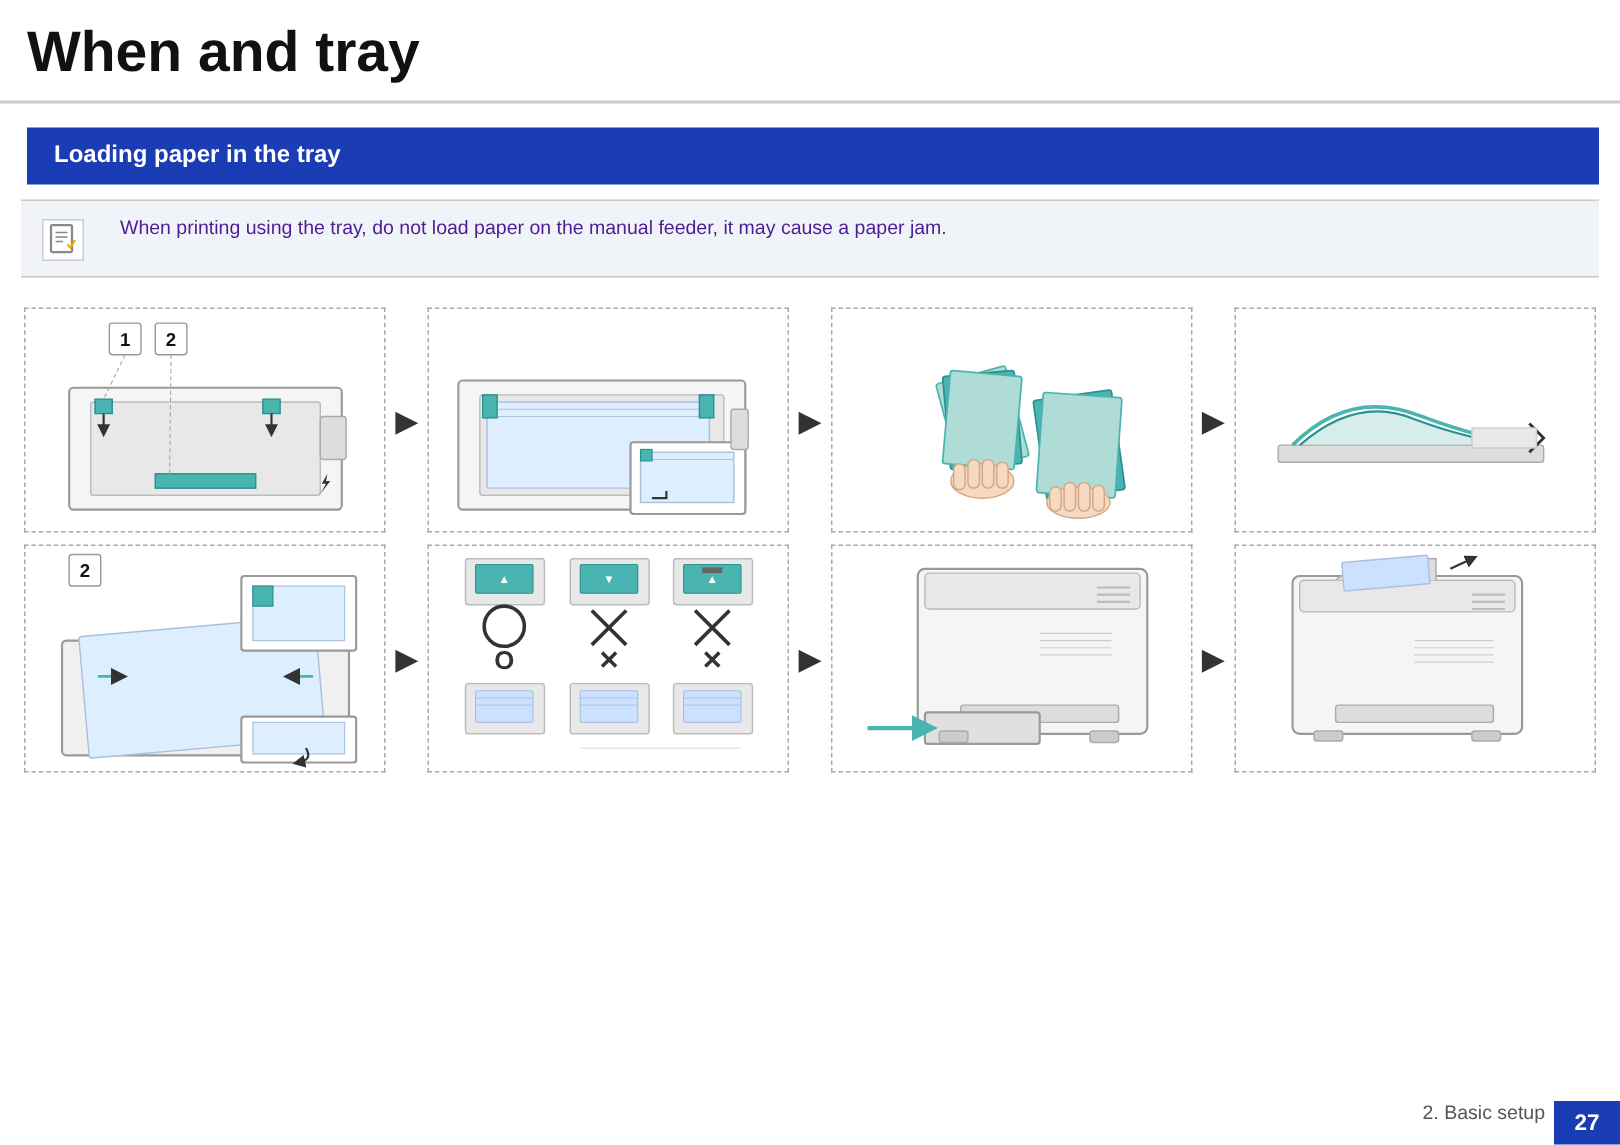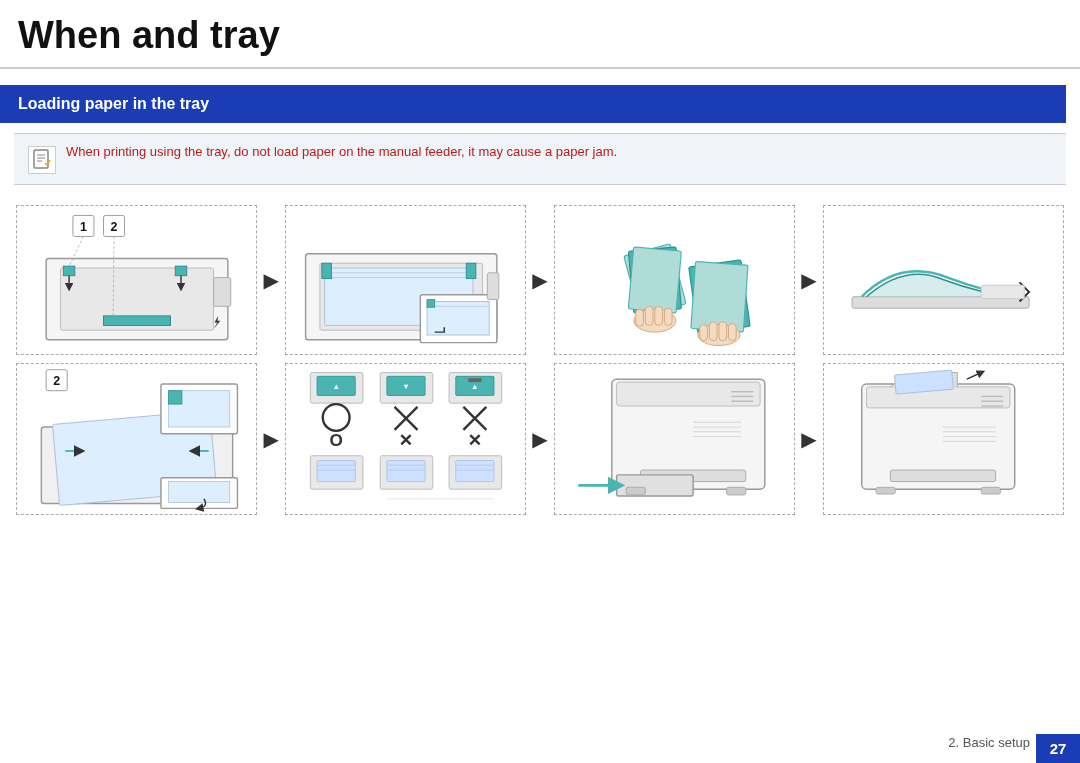--- a/index.html
+++ b/index.html
@@ -19,34 +19,34 @@
       border-bottom: 2px solid #ccc;
       color: #111;
     }
 
     .section-header {
       background: #1a3db5;
       color: #fff;
       font-size: 16px;
       font-weight: 700;
       padding: 10px 18px;
-      margin: 16px 14px 0 0;
+      margin: 16px 14px 0 18px;
     }
 
     .note-box {
       display: flex;
       align-items: flex-start;
       background: #f0f4f8;
       border-top: 1px solid #ccc;
       border-bottom: 1px solid #ccc;
       margin: 10px 14px;
       padding: 10px 14px;
       font-size: 13px;
-      color: #b91c1c;
-      gap: 10px;
+      color: #4c1d95;
+      gap: 24px;
     }
 
     .note-icon {
       flex-shrink: 0;
       width: 28px;
       height: 28px;
       background: #fff;
       border: 1px solid #ccc;
       display: flex;
       align-items: center;
@@ -83,39 +83,37 @@
       color: #333;
       flex-shrink: 0;
       padding: 0 4px;
     }
 
     .footer {
       position: fixed;
       bottom: 0;
       right: 0;
       display: flex;
-      align-items: center;
       padding: 0;
     }
 
     .footer-text {
       font-size: 13px;
       color: #555;
       padding-right: 6px;
     }
 
     .footer-badge {
       background: #1a3db5;
       color: #fff;
       font-size: 15px;
       font-weight: 700;
       padding: 6px 12px;
       min-width: 44px;
       text-align: center;
-      margin-top: 13px;
     }
 
     .row1-cell1 { min-height: 150px; }
     .row1-cell2 { min-height: 150px; }
     .row1-cell3 { min-height: 150px; }
     .row1-cell4 { min-height: 150px; }
 
     .row2-cell1 { min-height: 150px; }
     .row2-cell2 { min-height: 150px; }
     .row2-cell3 { min-height: 150px; }

